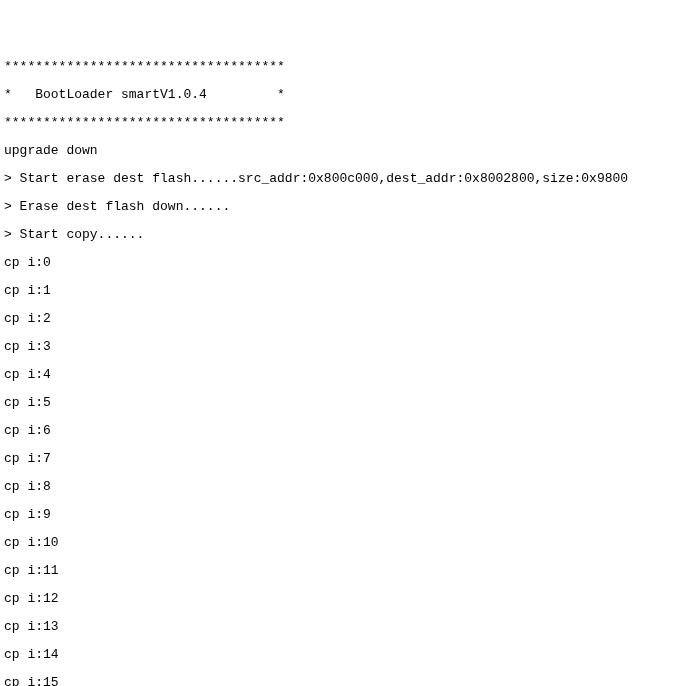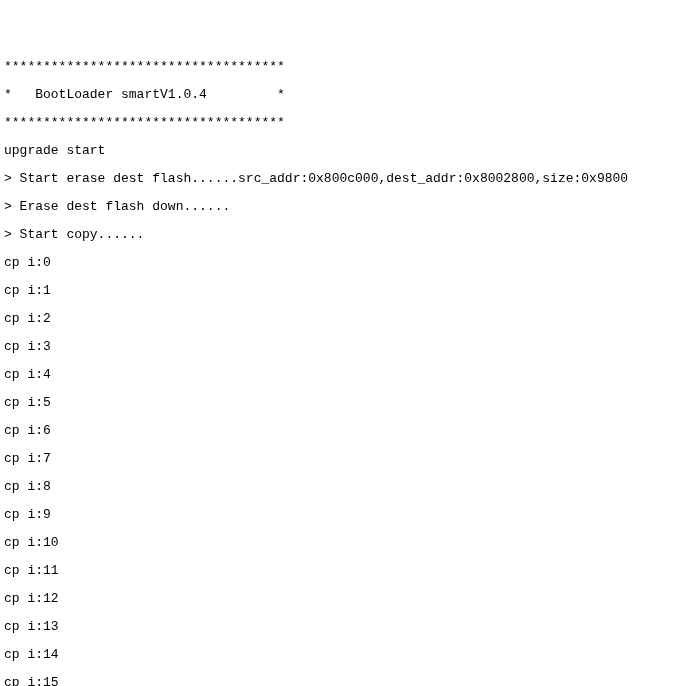--- a/index.html
+++ b/index.html
@@ -21,21 +21,21 @@
     }
   </style>
 </head>
 <body>
 
 
 
 <span class="line">************************************</span>
 <span class="line">*   BootLoader smartV1.0.4         *</span>
 <span class="line">************************************</span>
-<span class="line">upgrade start</span>
+<span class="line">upgrade down</span>
 <span class="line">&gt; Start erase dest flash......src_addr:0x800c000,dest_addr:0x8002800,size:0x9800</span>
 <span class="line">&gt; Erase dest flash down......</span>
 <span class="line">&gt; Start copy......</span>
 <span class="line">cp i:0</span>
 <span class="line">cp i:1</span>
 <span class="line">cp i:2</span>
 <span class="line">cp i:3</span>
 <span class="line">cp i:4</span>
 <span class="line">cp i:5</span>
 <span class="line">cp i:6</span>

